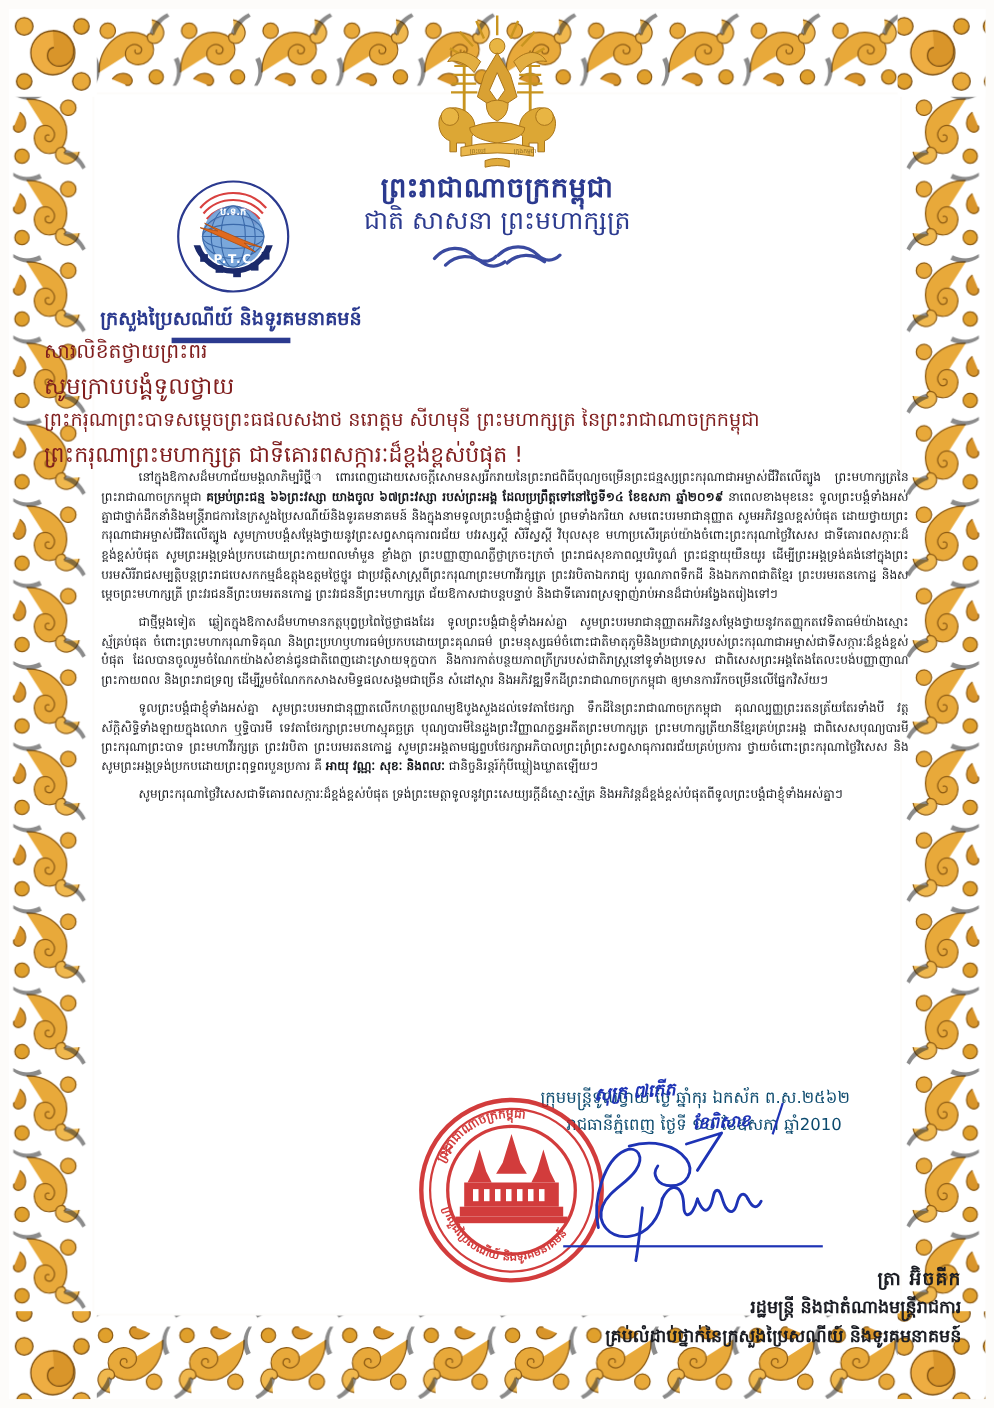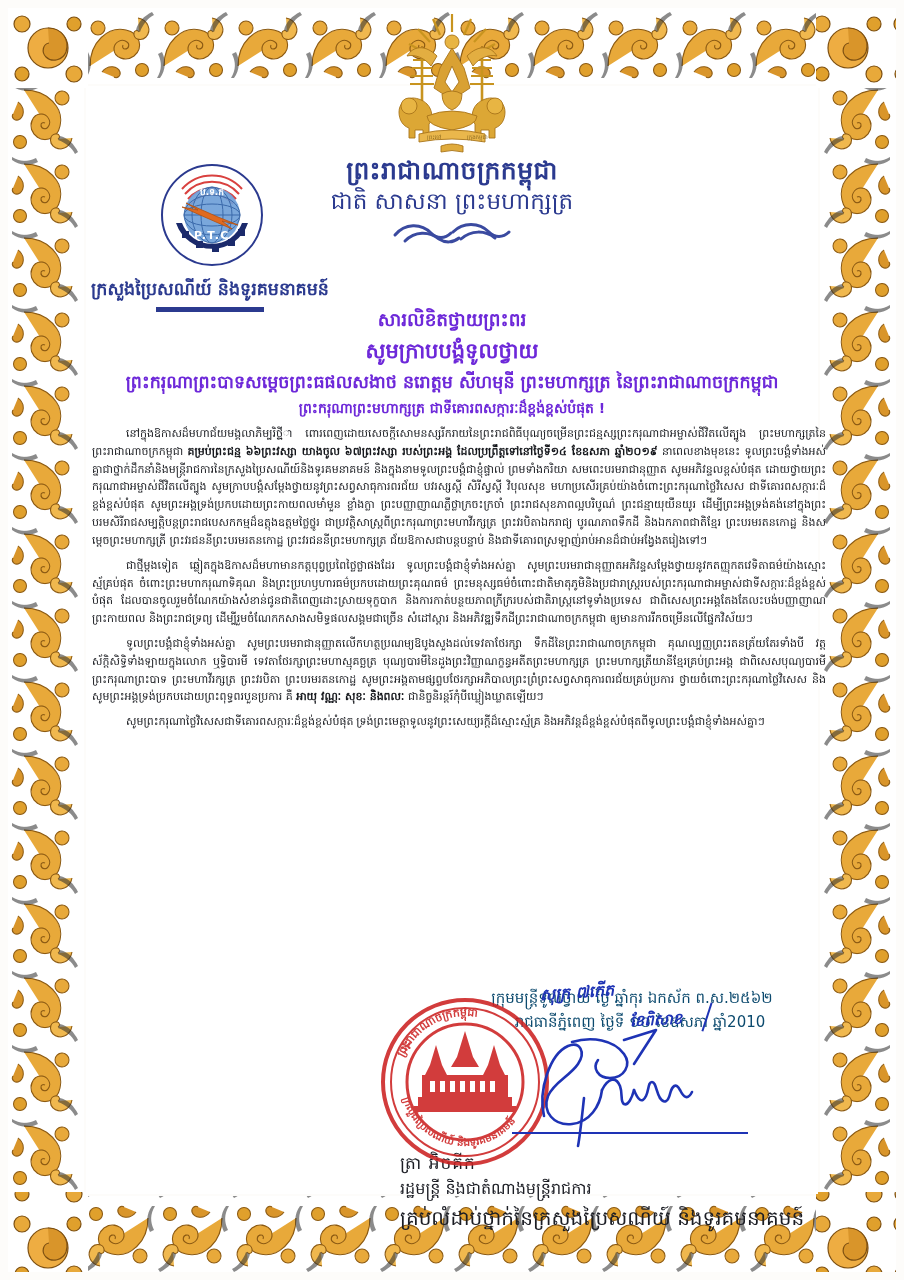--- a/index.html
+++ b/index.html
@@ -100,41 +100,40 @@
     width: 108px;
     height: 5px;
     background: #2b3a8f;
   }
 
   
   .title-block {
     position: absolute;
     left: 40px; right: 40px;
     top: 305px;
-    text-align: center;
-    color: #6d28d9;
-    font-weight: bold;
+    color: #7f1d1d;
+    font-weight: normal;
   }
   .title-l1 { font-size: 18.5px; line-height: 1.6; }
   .title-l2 { font-size: 21px; line-height: 1.6; }
   .title-l3 { font-size: 17.5px; line-height: 1.65; }
-  .title-l4 { font-size: 14px; line-height: 1.65; }
+  .title-l4 { font-size: 20px; line-height: 1.65; }
 
   
   .body-text {
     position: absolute;
     left: 92px; right: 78px;
     top: 425px;
     color: #15171c;
     font-size: 11px;
     line-height: 1.62;
     text-align: justify;
   }
   .para { margin: 0 0 7px 0; text-indent: 34px; }
-  .para:last-child { margin-bottom: 0; font-family: Liberation Serif, serif; }
+  .para:last-child { margin-bottom: 0; }
   .para b { font-weight: bold; }
 
   
   .date-block {
     position: absolute;
     left: 400px; right: 40px;
     top: 986px;
     text-align: center;
     color: #0c4a6e;
     font-size: 15px;
@@ -190,27 +189,27 @@
     height: 2px;
     background: #1e33b5;
     z-index: 21;
   }
 
   
   .signer-block {
     position: absolute;
     left: 400px; right: 30px;
     top: 1150px;
-    text-align: left;
+    text-align: right;
     color: #1b1d24;
-    font-weight: normal;
+    font-weight: bold;
   }
   .signer-name { font-size: 17px; line-height: 1.55; letter-spacing: 1px; }
   .signer-title1 { font-size: 16px; line-height: 1.6; }
-  .signer-title2 { font-size: 20px; line-height: 1.6; }
+  .signer-title2 { font-size: 16px; line-height: 1.6; }
 </style>
 </head>
 <body>
 
 <div id="page">
 
   <div class="paper-inner"></div>
 
   <div class="border-frame">
     <svg width="888" height="1264" viewBox="0 0 888 1264" style="position:absolute;left:0;top:0;">

